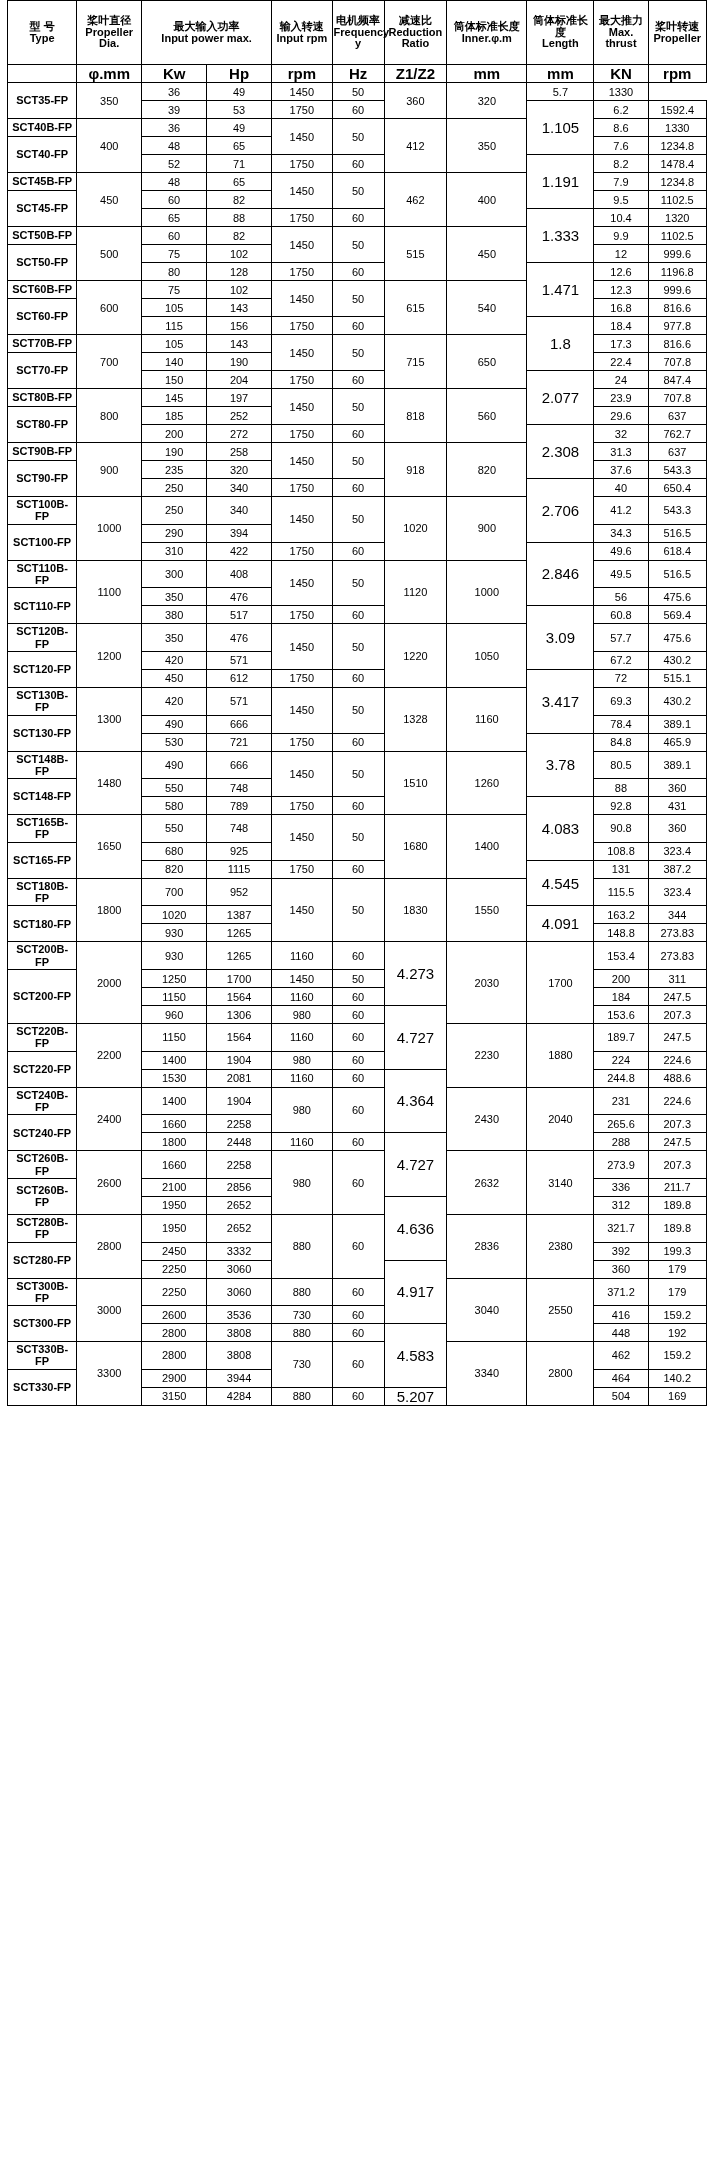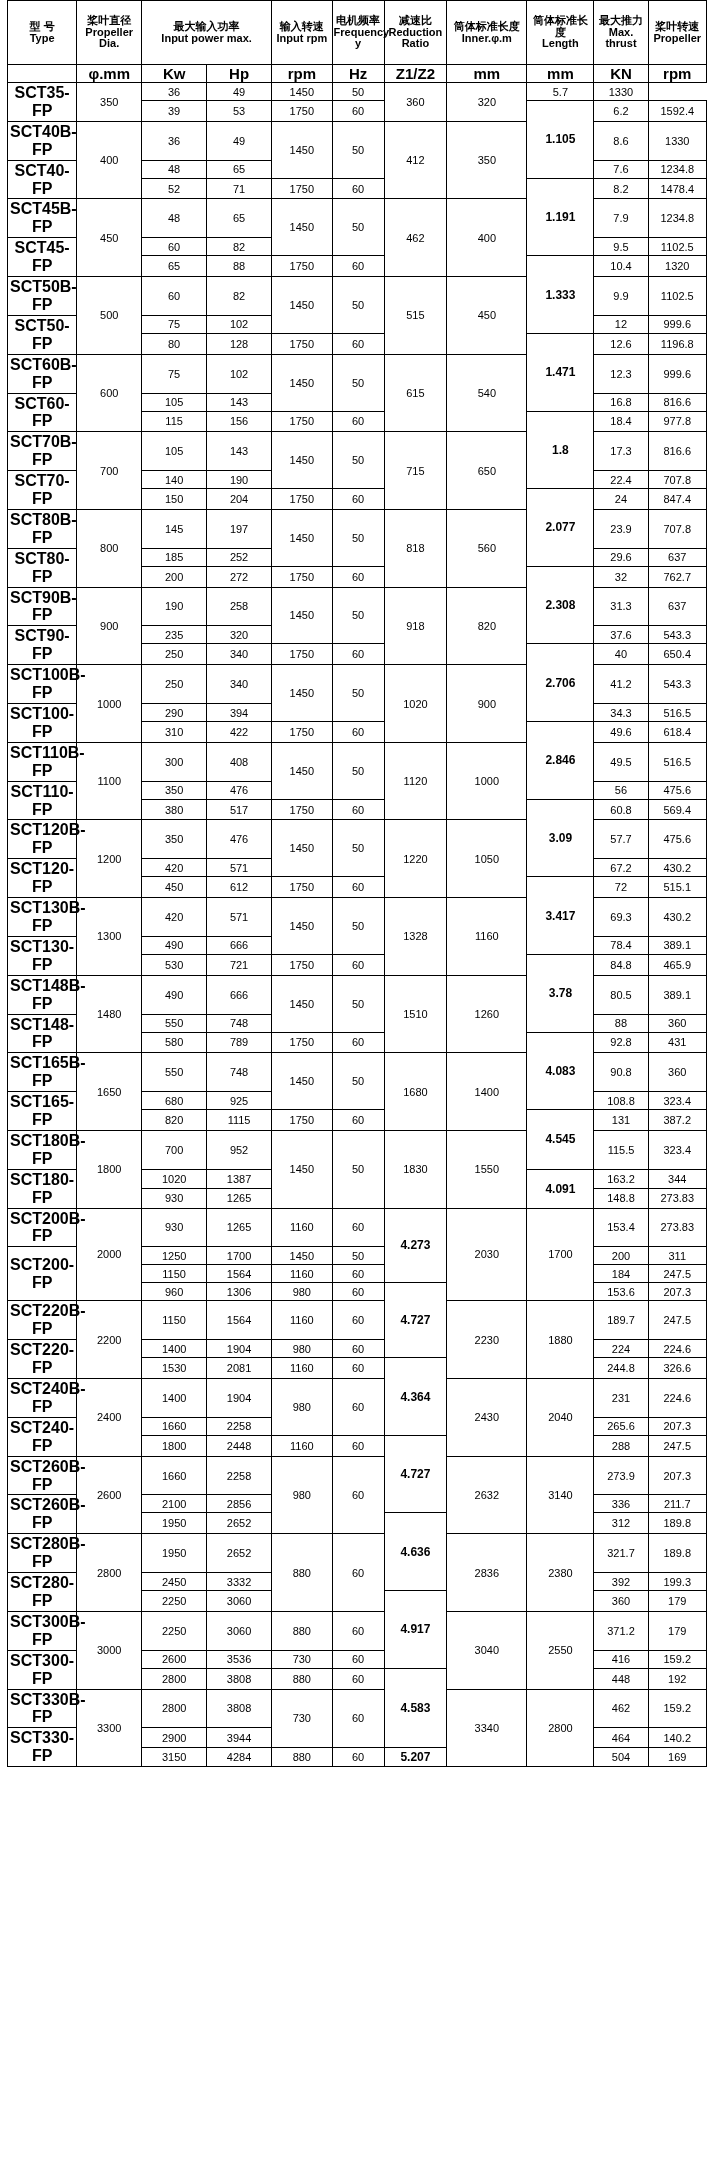--- a/index.html
+++ b/index.html
@@ -3,24 +3,24 @@
 <meta charset="utf-8">
 <style>
   html,body{margin:0;padding:0;background:#ffffff;}
   body{font-family:"Liberation Sans","DejaVu Sans",sans-serif;color:#000;}
   #sheet{width:714px;height:2166px;position:relative;overflow:hidden;}
   table{border-collapse:collapse;width:700px;margin:0 auto;table-layout:fixed;}
   td,th{border:1px solid #000;text-align:center;vertical-align:middle;font-size:11px;padding:0;}
   thead th{font-weight:bold;line-height:1.05;padding:1px 1px;}
   .hdr-main{height:64px;}
   .unit-row td{font-weight:bold;height:17px;font-size:15px;}
-  .model{font-weight:bold;font-size:16px;line-height:1.12;padding:1px 2px;}
+  .model{font-weight:bold;font-size:11px;line-height:1.12;padding:1px 2px;}
   .dia{font-size:11px;}
   .num{font-size:11px;height:17px;}
-  .ratio{font-size:12px;font-weight:bold;}
+  .ratio{font-size:15px;font-weight:normal;}
   col.c-model{width:64px;}
   col.c-dia{width:60px;}
   col.c-kw{width:60px;}
   col.c-hp{width:60px;}
   col.c-rpm{width:56px;}
   col.c-hz{width:48px;}
   col.c-ratio{width:58px;}
   col.c-inner{width:74px;}
   col.c-len{width:62px;}
   col.c-thrust{width:50px;}
@@ -543,21 +543,21 @@
           <td class="num">224</td>
           <td class="num">224.6</td>
         </tr>
         <tr>
           <td class="num">1530</td>
           <td class="num">2081</td>
           <td class="num">1160</td>
           <td class="num">60</td>
           <td rowspan="3" class="ratio">4.364</td>
           <td class="num">244.8</td>
-          <td class="num">326.6</td>
+          <td class="num">488.6</td>
         </tr>
         <tr>
           <td class="model">SCT240B-FP</td>
           <td rowspan="3" class="dia">2400</td>
           <td class="num">1400</td>
           <td class="num">1904</td>
           <td rowspan="2" class="num">980</td>
           <td rowspan="2" class="num">60</td>
           <td rowspan="3" class="num">2430</td>
           <td rowspan="3" class="num">2040</td>

